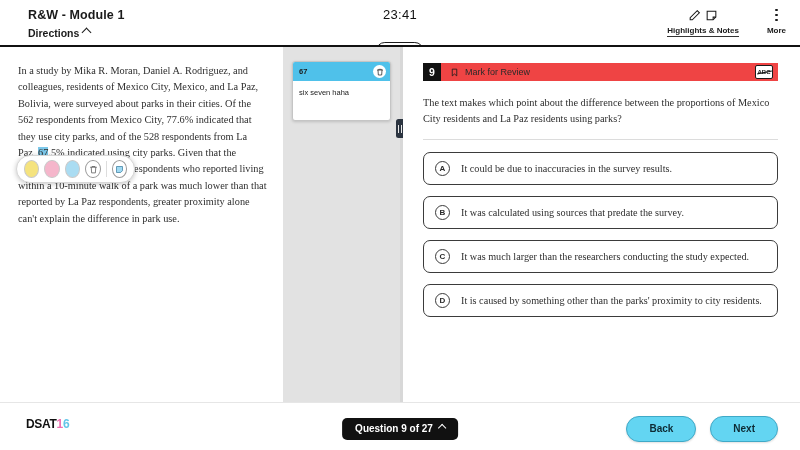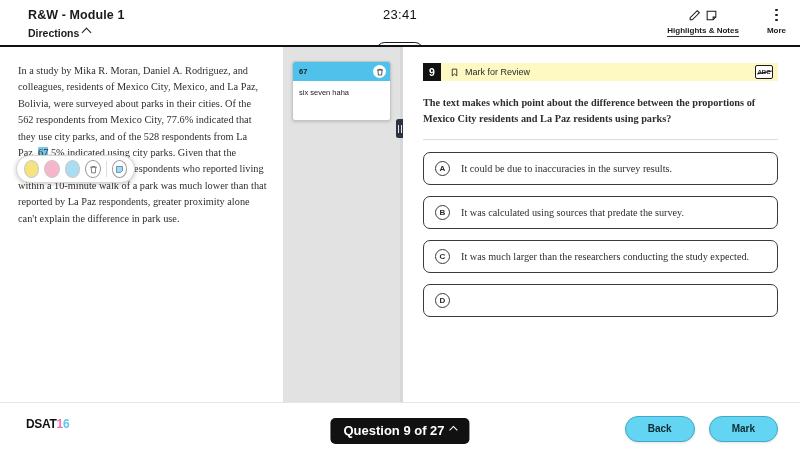--- a/index.html
+++ b/index.html
@@ -135,38 +135,38 @@
     position: relative; flex: 1; height: 355px; background: #fff;
     padding: 16px 22px 0 20px; overflow: hidden;
   }
   .q-header { display: flex; align-items: center; gap: 0; height: 18px; }
   .q-num {
     width: 18px; height: 18px; background: #111; color: #fff;
     font-size: 10.5px; font-weight: bold;
     display: flex; align-items: center; justify-content: center;
   }
   .q-header-bar {
-    flex: 1; height: 18px; background: #fef9c3; display: flex; align-items: center;
+    flex: 1; height: 18px; background: #ef4444; display: flex; align-items: center;
     justify-content: space-between; padding: 0 5px 0 9px;
   }
   .mark-review { display: flex; align-items: center; gap: 6px; cursor: pointer; }
   .mark-label { font-size: 9px; color: #2a2a2a; font-family: "Liberation Sans", sans-serif; }
   .abc-btn {
     width: 18px; height: 14px; border: 1.2px solid #1b1b1b; border-radius: 2px;
     background: #fff; display: flex; align-items: center; justify-content: center;
     font-size: 6px; font-weight: bold; color: #111; cursor: pointer; position: relative;
   }
   .abc-btn span { position: relative; }
   .abc-btn span::after {
     content: ''; position: absolute; left: -1px; right: -1px; top: 50%;
     height: 1px; background: #111; transform: rotate(-12deg);
   }
   .q-text {
     margin-top: 14px; font-family: "Liberation Serif", serif;
-    font-size: 10.3px; line-height: 16px; color: #2e2e2e; font-weight: bold;
+    font-size: 10.3px; line-height: 16px; color: #2e2e2e;
   }
   .q-rule { margin-top: 12px; height: 1px; background: #dcdcdc; }
   .choices { margin-top: 12px; display: flex; flex-direction: column; gap: 11px; }
   .choice {
     display: flex; align-items: center; gap: 11px;
     border: 1.4px solid #3b3b3b; border-radius: 7px;
     padding: 8px 10px 8px 11px; background: #fff; cursor: pointer; min-height: 30px;
   }
   .choice-letter {
     flex: 0 0 auto; width: 15px; height: 15px; border-radius: 50%;
@@ -184,21 +184,21 @@
   .brand {
     position: absolute; left: 26px; top: 14px;
     font-size: 12px; font-weight: bold; letter-spacing: -0.3px;
   }
   .brand .b-dsat { color: #111; }
   .brand .b-1 { color: #ee6fb0; }
   .brand .b-6 { color: #63c6e8; }
   .qnav {
     position: absolute; left: 50%; top: 15px; transform: translateX(-50%);
     background: #111; color: #fff; border-radius: 5px;
-    padding: 5px 13px 6px; font-size: 13px; font-weight: bold;
+    padding: 5px 13px 6px; font-size: 10px; font-weight: bold;
     display: flex; align-items: center; gap: 6px; cursor: pointer;
   }
   .chev-up-sm {
     width: 6px; height: 6px; border-left: 1.4px solid #fff; border-top: 1.4px solid #fff;
     transform: rotate(45deg); margin-bottom: 2px;
   }
   .nav-btns { position: absolute; right: 22px; top: 13px; display: flex; gap: 14px; }
   .nav-btn {
     background: #63d5f2; border: 1px solid #3fa9c7; border-radius: 15px;
     padding: 6px 22px 7px; font-size: 10px; font-weight: bold; color: #0d2a33;
@@ -326,32 +326,33 @@
         <div class="choice">
           <span class="choice-letter">B</span>
           <span class="choice-text">It was calculated using sources that predate the survey.</span>
         </div>
         <div class="choice">
           <span class="choice-letter">C</span>
           <span class="choice-text">It was much larger than the researchers conducting the study expected.</span>
         </div>
         <div class="choice">
           <span class="choice-letter">D</span>
+          <span class="choice-text">It is caused by something other than the parks' proximity to city residents.</span>
         </div>
       </div>
     </div>
   </div>
 
   <div class="bottombar">
     <div class="brand">
       <span class="b-dsat">DSAT</span><span class="b-1">1</span><span class="b-6">6</span>
     </div>
     <div class="qnav">
       <span>Question 9 of 27</span>
       <span class="chev-up-sm"></span>
     </div>
     <div class="nav-btns">
       <button class="nav-btn">Back</button>
-      <button class="nav-btn">Mark</button>
+      <button class="nav-btn">Next</button>
     </div>
   </div>
 
 </div>
 
 </body></html>

